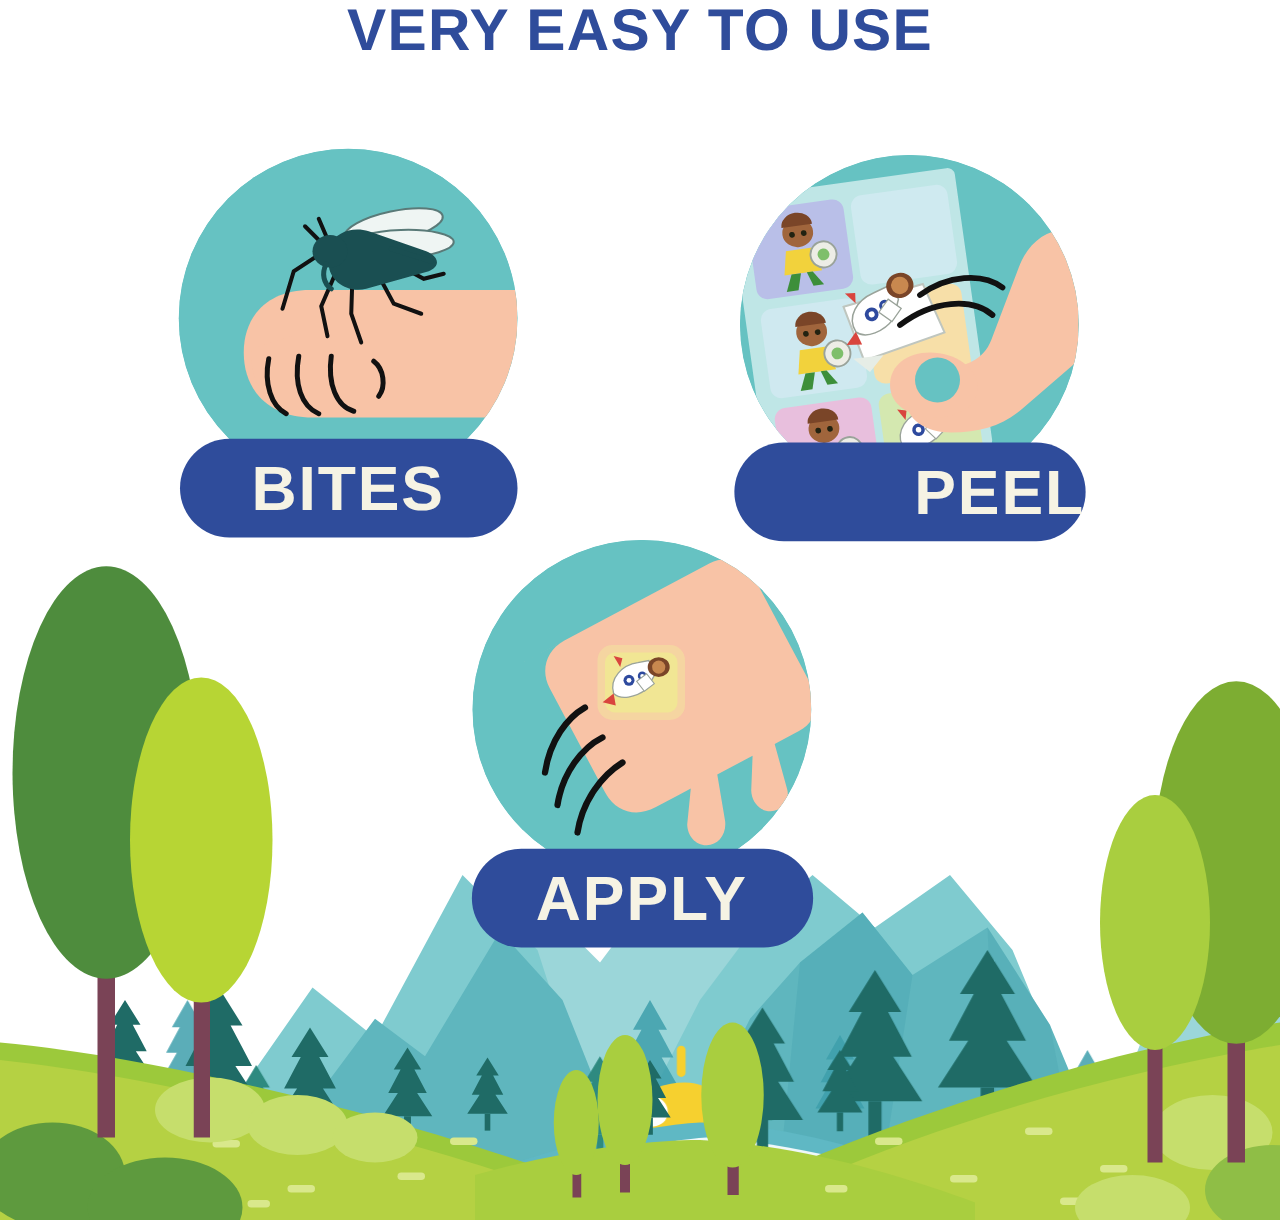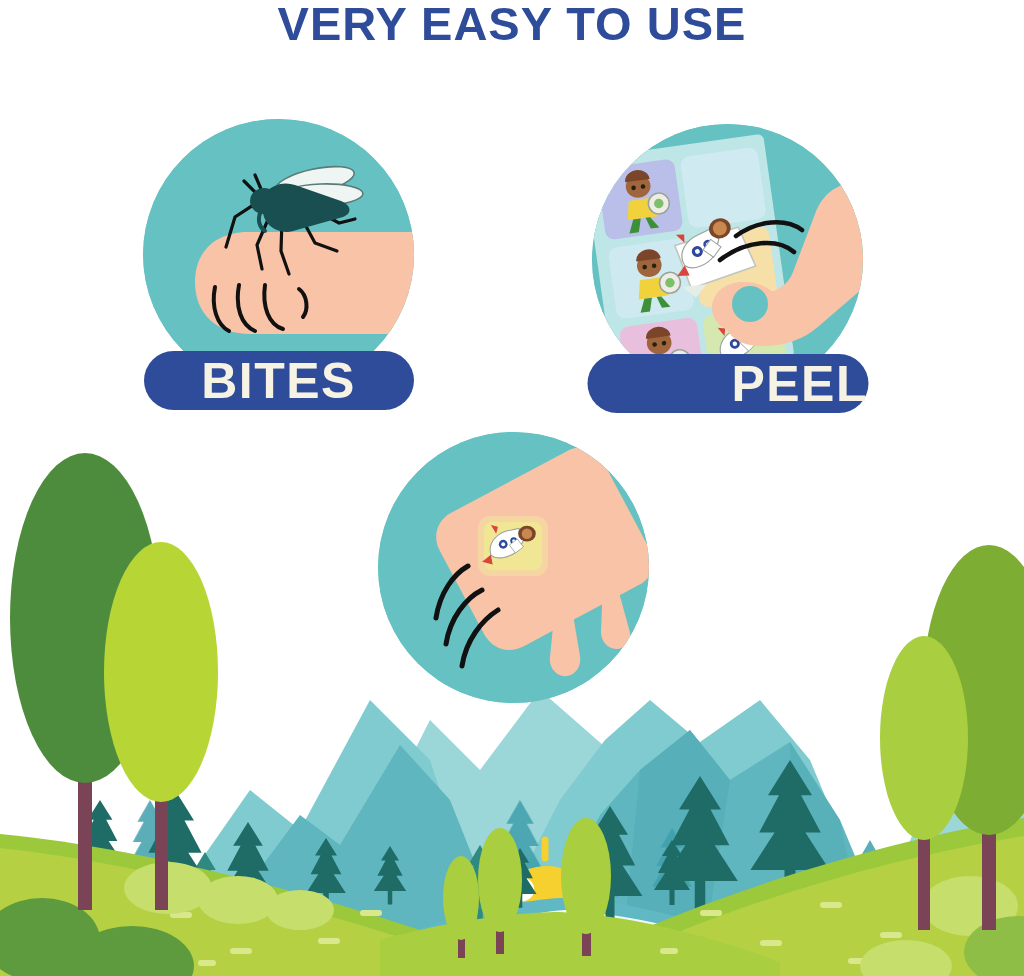--- a/index.html
+++ b/index.html
@@ -45,21 +45,21 @@
     border-radius:50%;
     background:#66C2C2;
     overflow:hidden;
   }
   .pill{
     position:absolute;
     left:50%;
     transform:translateX(-50%);
     background:#2F4C9B;
     border-radius:44px;
-    height:59px;
+    height:79px;
     display:flex;
     align-items:center;
     justify-content:center;
     color:#F6F3E4;
     font-size:50px;
     font-weight:bold;
     letter-spacing:1.5px;
     z-index:30;
   }
 
@@ -443,15 +443,18 @@
           <circle cx="-10" cy="-2" r="5" fill="#2E4A9E"></circle>
             <circle cx="-10" cy="-2" r="2.2" fill="#fff"></circle>
           <circle cx="2" cy="-6" r="4" fill="#2E4A9E"></circle>
             <circle cx="2" cy="-6" r="1.8" fill="#fff"></circle>
           <ellipse cx="17" cy="-14" rx="10" ry="9" fill="#7A4528"></ellipse>
           <circle cx="17" cy="-14" r="6" fill="#C8884F"></circle>
           <path d="M6,-8 l-9,7 l7,9 l9,-7 Z" fill="#FFFFFF" stroke="#9AA39A" stroke-width="1"></path>
         </g>
       </svg>
     </div>
+    <div class="pill">
+      <span>APPLY</span>
+    </div>
   </div>
 
 </div>
 
 </body></html>

